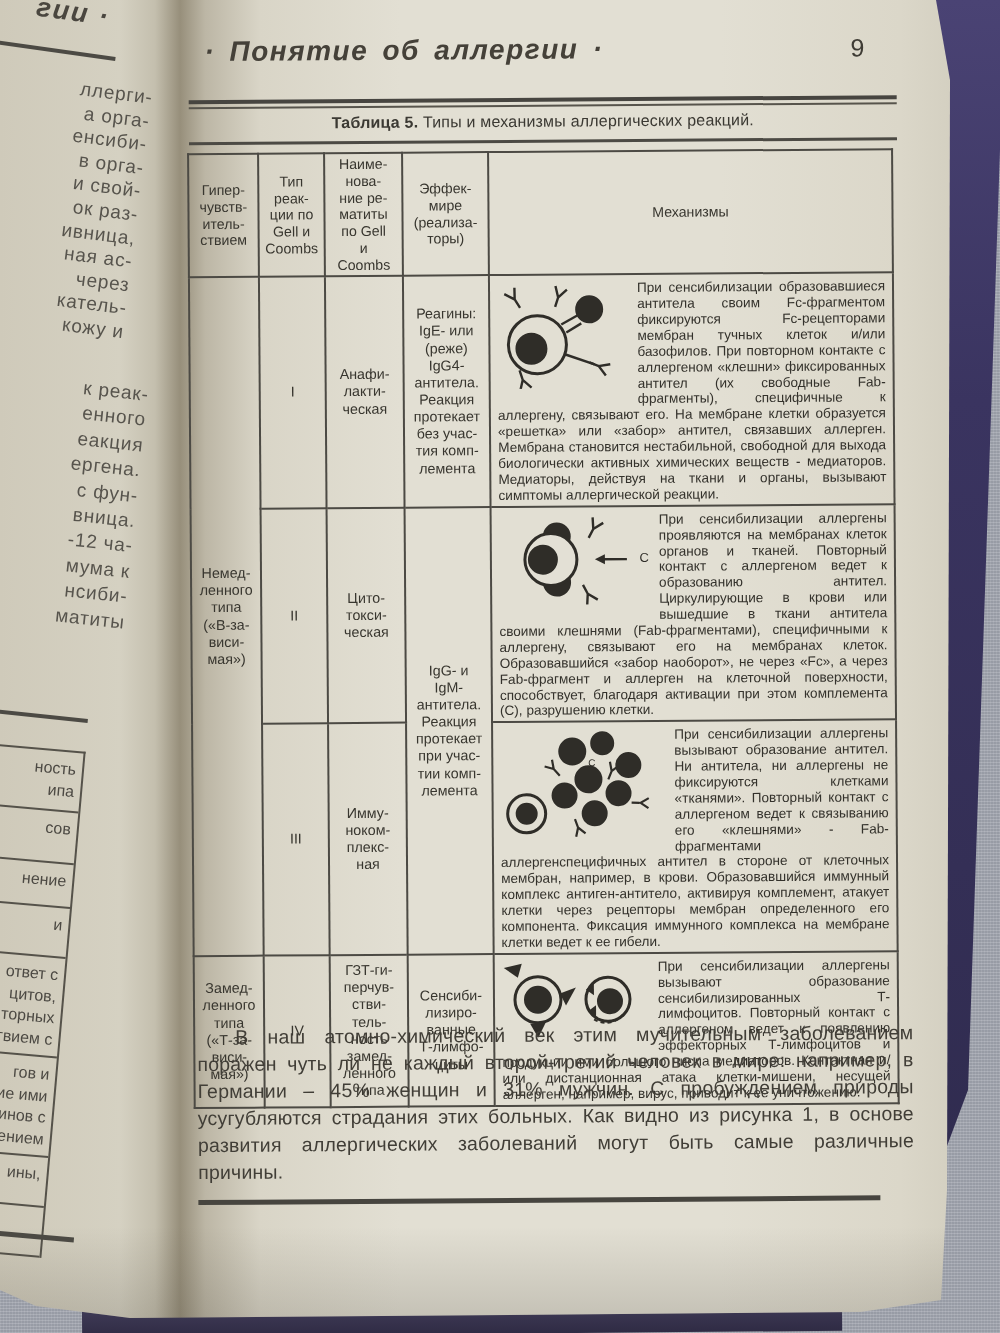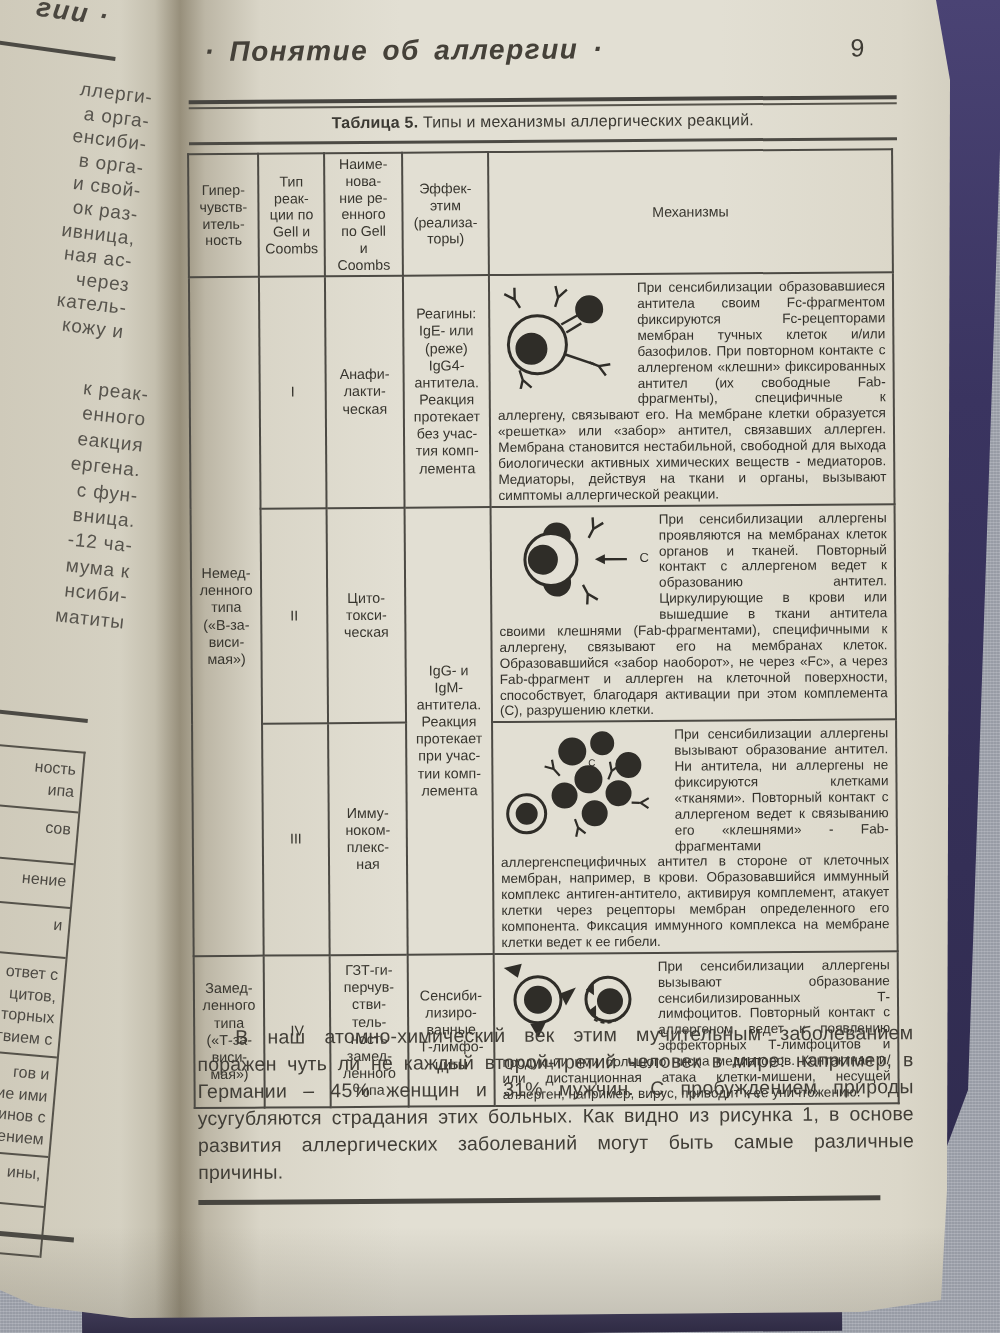--- a/index.html
+++ b/index.html
@@ -152,35 +152,35 @@
         <col style="width:66px">
         <col style="width:78px">
         <col style="width:86px">
         <col style="width:404px">
     </colgroup>
     <tbody>
         <tr style="height:116px">
       <th class="hcell">Гипер-
 чувств-
 итель-
-ность</th>
+ствием</th>
       <th class="hcell">Тип
 реак-
 ции по
 Gell и
 Coombs</th>
       <th class="hcell">Наиме-
 нова-
 ние ре-
-енного
+матиты
 по Gell
 и
 Coombs</th>
       <th class="hcell">Эффек-
-этим
+мире
 (реализа-
 торы)</th>
       <th class="hcell">Механизмы</th>
     </tr>
 
     <tr style="height:218px">
       <td class="cellc" rowspan="3">Немед-
 ленного
 типа
 («В-за-

